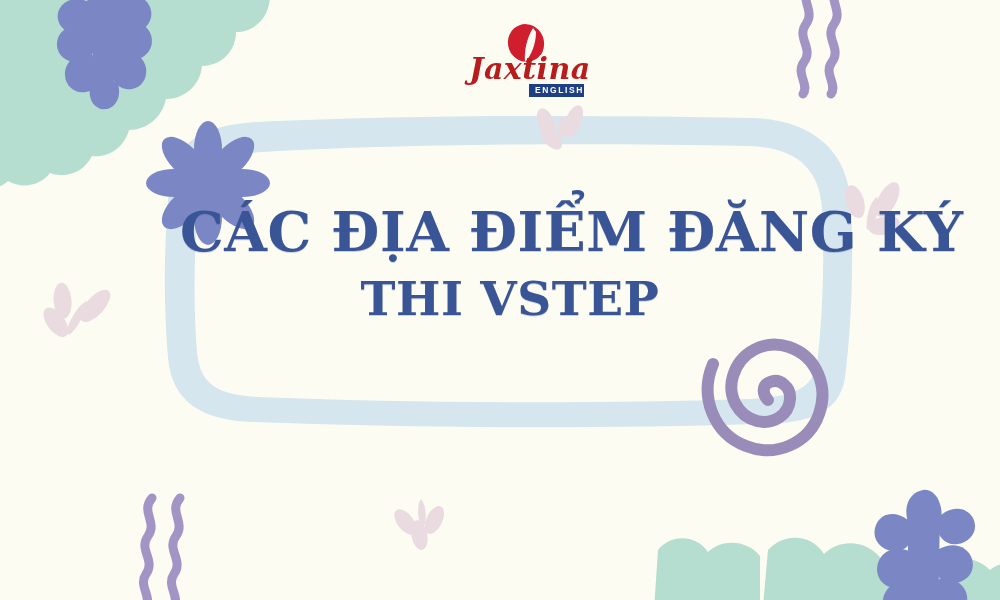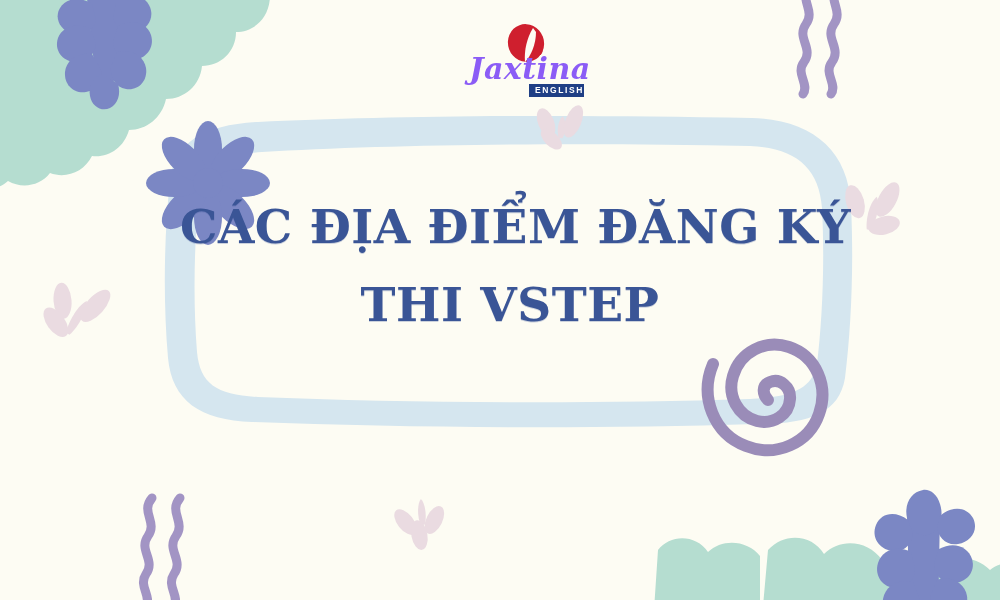--- a/index.html
+++ b/index.html
@@ -44,21 +44,21 @@
     position: absolute;
     left: 0;
     top: 30px;
     width: 150px;
     text-align: center;
     font-family: "DejaVu Serif", serif;
     font-style: italic;
     font-weight: bold;
     font-size: 30px;
     letter-spacing: 0.5px;
-    color: #8b5cf6;
+    color: #b91c1c;
     line-height: 1;
   }
   .logo-badge {
     position: absolute;
     left: 74px;
     top: 60px;
     background: #1f3f85;
     color: #ffffff;
     font-family: "Liberation Sans", sans-serif;
     font-weight: bold;
@@ -76,27 +76,27 @@
     width: 660px;
     text-align: center;
     color: #3a5596;
     font-family: "DejaVu Serif", serif;
     font-weight: bold;
     line-height: 1.30;
     letter-spacing: 0.5px;
     text-shadow: 0 1px 0 rgba(58,85,150,0.25);
   }
   .title-line-1 {
-    font-size: 47px;
+    font-size: 55px;
     white-space: nowrap;
   }
   .title-line-2 {
     font-size: 47px;
     white-space: nowrap;
-    margin-top: 17px;
+    margin-top: 0;
   }
 </style>
 </head>
 <body>
 
 <div class="canvas">
 
   <div class="layer">
     <svg width="1000" height="600" viewBox="0 0 1000 600" xmlns="http://www.w3.org/2000/svg">
 

